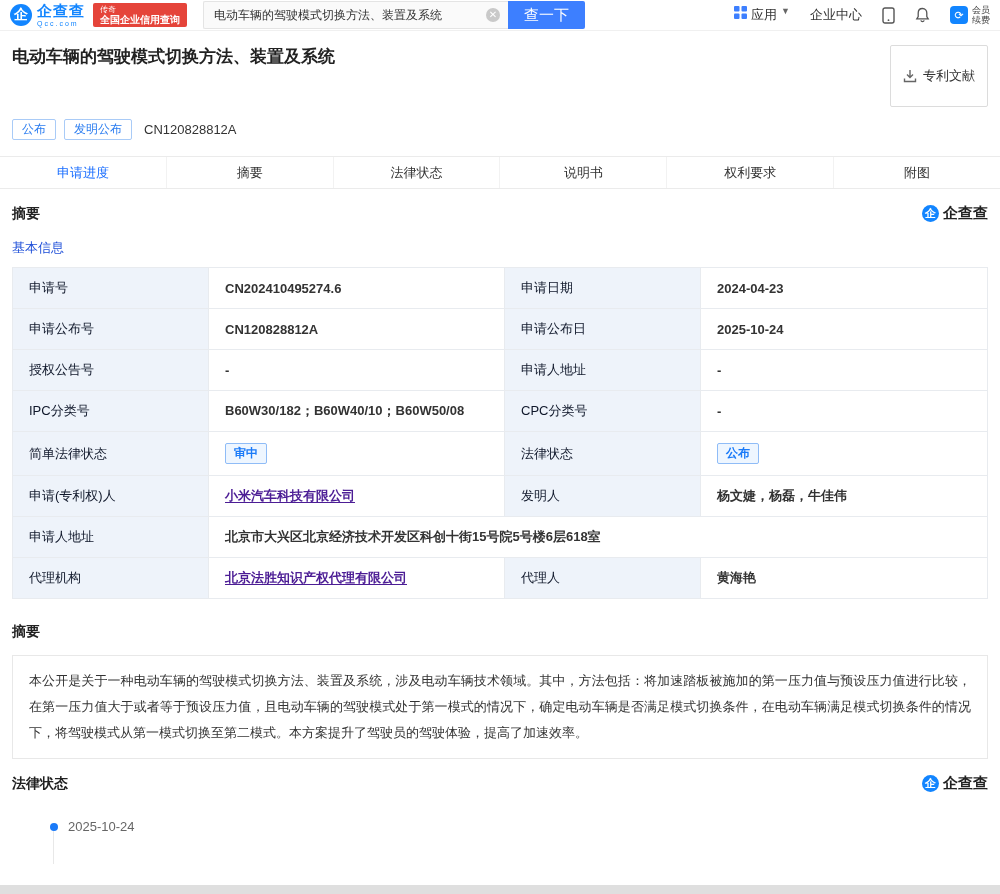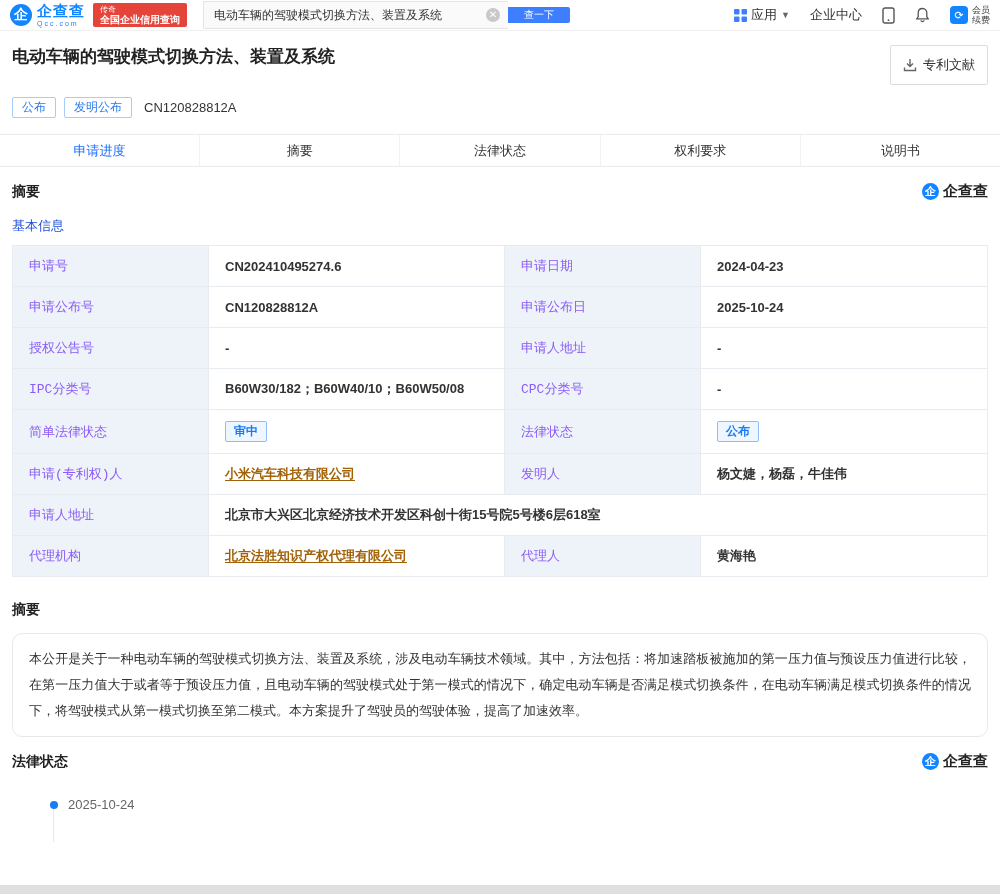--- a/index.html
+++ b/index.html
@@ -22,40 +22,40 @@
   .badge-top { font-size:8px; }
   .badge-bottom { font-size:10px; font-weight:bold; }
   .searchbar { display:flex; align-items:center; margin-left:16px; height:28px; }
   .search-input-wrap { position:relative; }
   .search-input { width:305px; height:28px; border:1px solid #e4e4e4; border-right:none;
     border-radius:2px 0 0 2px; background:#fafafa; padding:0 28px 0 10px; font-size:12px;
     color:#333; outline:none; font-family:inherit; }
   .clear-icon { position:absolute; right:8px; top:7px; width:14px; height:14px;
     border-radius:50%; background:#c9c9c9; color:#fff; font-size:10px; line-height:14px;
     text-align:center; cursor:pointer; }
-  .search-btn { height:16px; padding:0 16px; background:#3d7fff; color:#fff;
-    border:none; border-radius:0 2px 2px 0; font-size:10px; cursor:pointer;
+  .search-btn { height:28px; padding:0 16px; background:#3d7fff; color:#fff;
+    border:none; border-radius:0 2px 2px 0; font-size:15px; cursor:pointer;
     font-family:inherit; }
   .nav-right { margin-left:auto; display:flex; align-items:center; gap:20px;
     font-size:13px; color:#333; }
-  .nav-item { display:flex; align-items:center; gap:4px; cursor:pointer; }
+  .nav-item { display:flex; gap:4px; cursor:pointer; }
   .caret { font-size:9px; color:#666; }
   .icon-btn { display:flex; align-items:center; cursor:pointer; }
   .vip { display:flex; align-items:center; gap:4px; cursor:pointer; }
   .vip-icon { width:18px; height:18px; border-radius:4px; background:#1285ff; color:#fff;
     font-size:11px; display:flex; align-items:center; justify-content:center; }
   .vip-text { display:flex; flex-direction:column; font-size:9px; line-height:1.15;
     color:#444; }
 
   
   .head-area { padding:14px 12px 0 12px; }
   .title-row { display:flex; justify-content:space-between; align-items:flex-start; }
   .page-title { font-size:17px; font-weight:bold; color:#222; }
   .doc-btn { display:flex; align-items:center; gap:6px; border:1px solid #dcdcdc;
-    background:#fff; border-radius:2px; padding:10px 12px; font-size:13px; color:#333;
+    background:#fff; border-radius:2px; padding:21px 12px; font-size:13px; color:#333;
     cursor:pointer; font-family:Liberation Serif, serif; }
   .tags-row { display:flex; align-items:center; gap:8px; margin-top:12px; }
   .tag { font-size:12px; color:#2a7cf0; border:1px solid #a9cbf7; border-radius:2px;
     padding:1px 9px; background:#fff; }
   .patent-no { font-size:13px; color:#333; margin-left:4px; }
 
   
   .tabbar { display:flex; margin-top:16px; border-top:1px solid #ebebeb;
     border-bottom:1px solid #ebebeb; height:33px; }
   .tab { flex:1; display:flex; align-items:center; justify-content:center;
@@ -72,29 +72,29 @@
   .brand-mark { display:flex; align-items:center; gap:4px; }
   .brand-icon { width:17px; height:17px; border-radius:50%; background:#1285ff;
     color:#fff; font-weight:bold; font-size:11px; display:flex; align-items:center;
     justify-content:center; }
   .brand-text { font-size:15px; font-weight:bold; color:#222; }
   .sub-title { font-size:13px; color:#1d4ed8; margin:16px 0 10px 0; }
 
   table.info { width:100%; border-collapse:collapse; table-layout:fixed; font-size:13px; }
   table.info td { border:1px solid #e8ebef; padding:11px 16px; vertical-align:middle;
     overflow:hidden; white-space:nowrap; text-overflow:ellipsis; }
-  td.lbl { background:#eef3fa; color:#8b5cf6;font-family:Liberation Mono, monospace; }
+  td.lbl { background:#eef3fa; color:#0f172a; }
   td.val { background:#fff; color:#333;font-weight:bold; }
-  .link { color:#a16207; text-decoration:underline; text-underline-offset:2px;
+  .link { color:#4c1d95; text-decoration:underline; text-underline-offset:2px;
     cursor:pointer;text-align:right; }
   .cell-tag { display:inline-block; font-size:12px; color:#1a7af8;
     border:1px solid #8fbcf7; background:#eef6ff; border-radius:2px; padding:1px 8px; }
 
   .summary-title { margin-top:24px; }
-  .summary-box { margin-top:14px; border:1px solid #e8e8e8; border-radius:10px;
+  .summary-box { margin-top:14px; border:1px solid #e8e8e8; border-radius:0;
     padding:12px 16px; font-size:13px; line-height:26px; color:#333;
     text-align:justify; }
 
   .timeline { position:relative; margin-top:26px; padding-left:56px; }
   .tl-line { position:absolute; left:41px; top:12px; bottom:-30px; width:1px;
     background:#e8e8e8; }
   .tl-dot { position:absolute; left:38px; top:4px; width:8px; height:8px;
     border-radius:50%; background:#1a7af8; }
   .tl-date { font-size:13px; color:#666; }
 
@@ -177,22 +177,23 @@
       <span class="tag">公布</span>
       <span class="tag">发明公布</span>
       <span class="patent-no">CN120828812A</span>
     </div>
   </section>
 
   <div class="tabbar">
     <div class="tab active">申请进度</div>
     <div class="tab">摘要</div>
     <div class="tab">法律状态</div>
+    <div class="tab">说明书</div>
     <div class="tab">权利要求</div>
-    <div class="tab">说明书</div>
+    <div class="tab">附图</div>
   </div>
 
   <section class="content">
 
     <div class="section-head">
       <span class="section-title">摘要</span>
       <span class="brand-mark">
         <span class="brand-icon">企</span>
         <span class="brand-text">企查查</span>
       </span>

